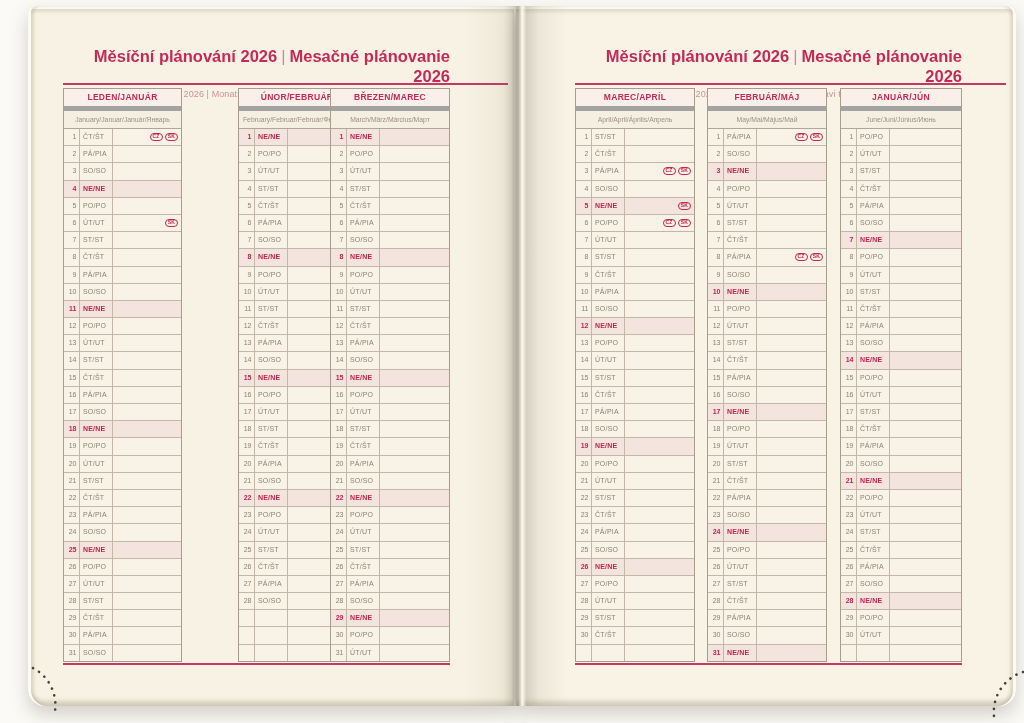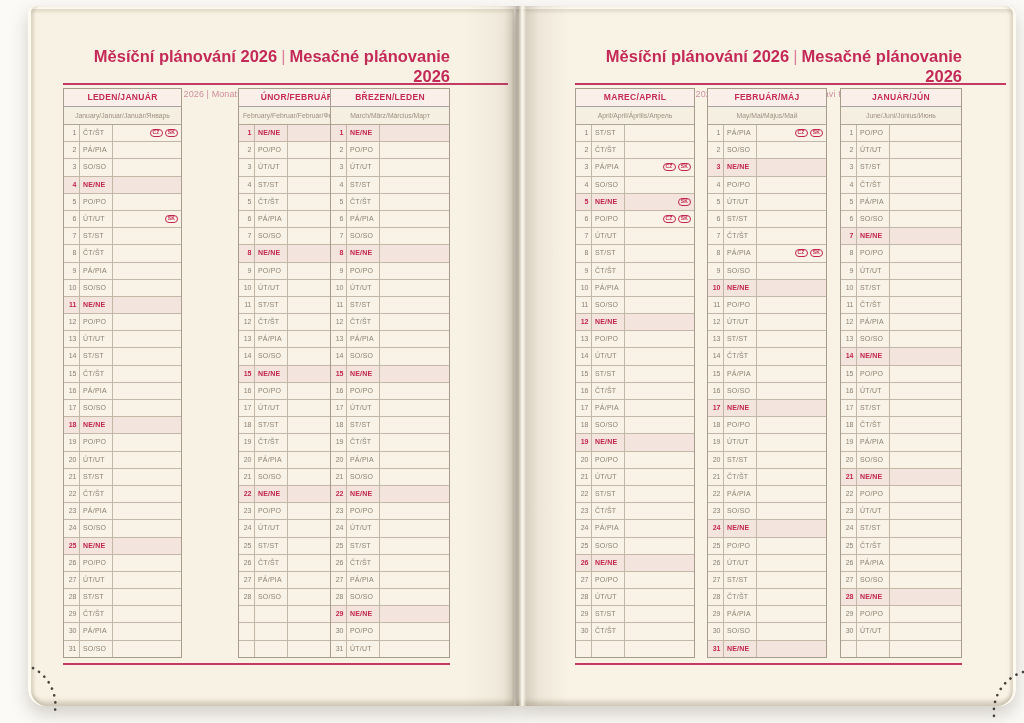--- a/index.html
+++ b/index.html
@@ -66,21 +66,21 @@
   .pos-b { left:188px; width:118px;margin-left:22px; }
   .pos-c { left:302px; width:120px; }
   .pos-d { left:59px;  width:120px; }
   .pos-e { left:191px; width:120px; }
   .pos-f { left:324px; width:122px; }
 
   .month-name {
     height:17px; line-height:17px; text-align:center;
     font-size:8.5px; font-weight:bold; letter-spacing:.3px;
     color:#c32a58; background:#faf0e9;
-    border-bottom:1px solid #a3a3a3;
+    border-bottom:5px solid #a3a3a3;
   }
   .month-langs {
     height:17px; line-height:17px; text-align:center;
     font-size:6.8px; color:#9c9182; background:#f5efe1;
     border-bottom:1px solid #b1a595;
   }
   .day-row {
     display:flex; height:16.2px; line-height:16.2px;
     border-bottom:1px solid #c3b7a7;
     font-size:7px; color:#8c8173;
@@ -437,21 +437,21 @@
             <div class="c-note"></div>
           </div>
           <div class="day-row">
             <div class="c-num"></div>
             <div class="c-day"></div>
             <div class="c-note"></div>
           </div>
         </div>
     </div>
     <div class="month pos-c">
-      <div class="month-name">BŘEZEN/LEDEN</div>
+      <div class="month-name">BŘEZEN/MAREC</div>
       <div class="month-langs">March/März/Március/Март</div>
       <div class="month-body">
           <div class="day-row sun">
             <div class="c-num">1</div>
             <div class="c-day">NE/NE</div>
             <div class="c-note"></div>
           </div>
           <div class="day-row">
             <div class="c-num">2</div>
             <div class="c-day">PO/PO</div>

